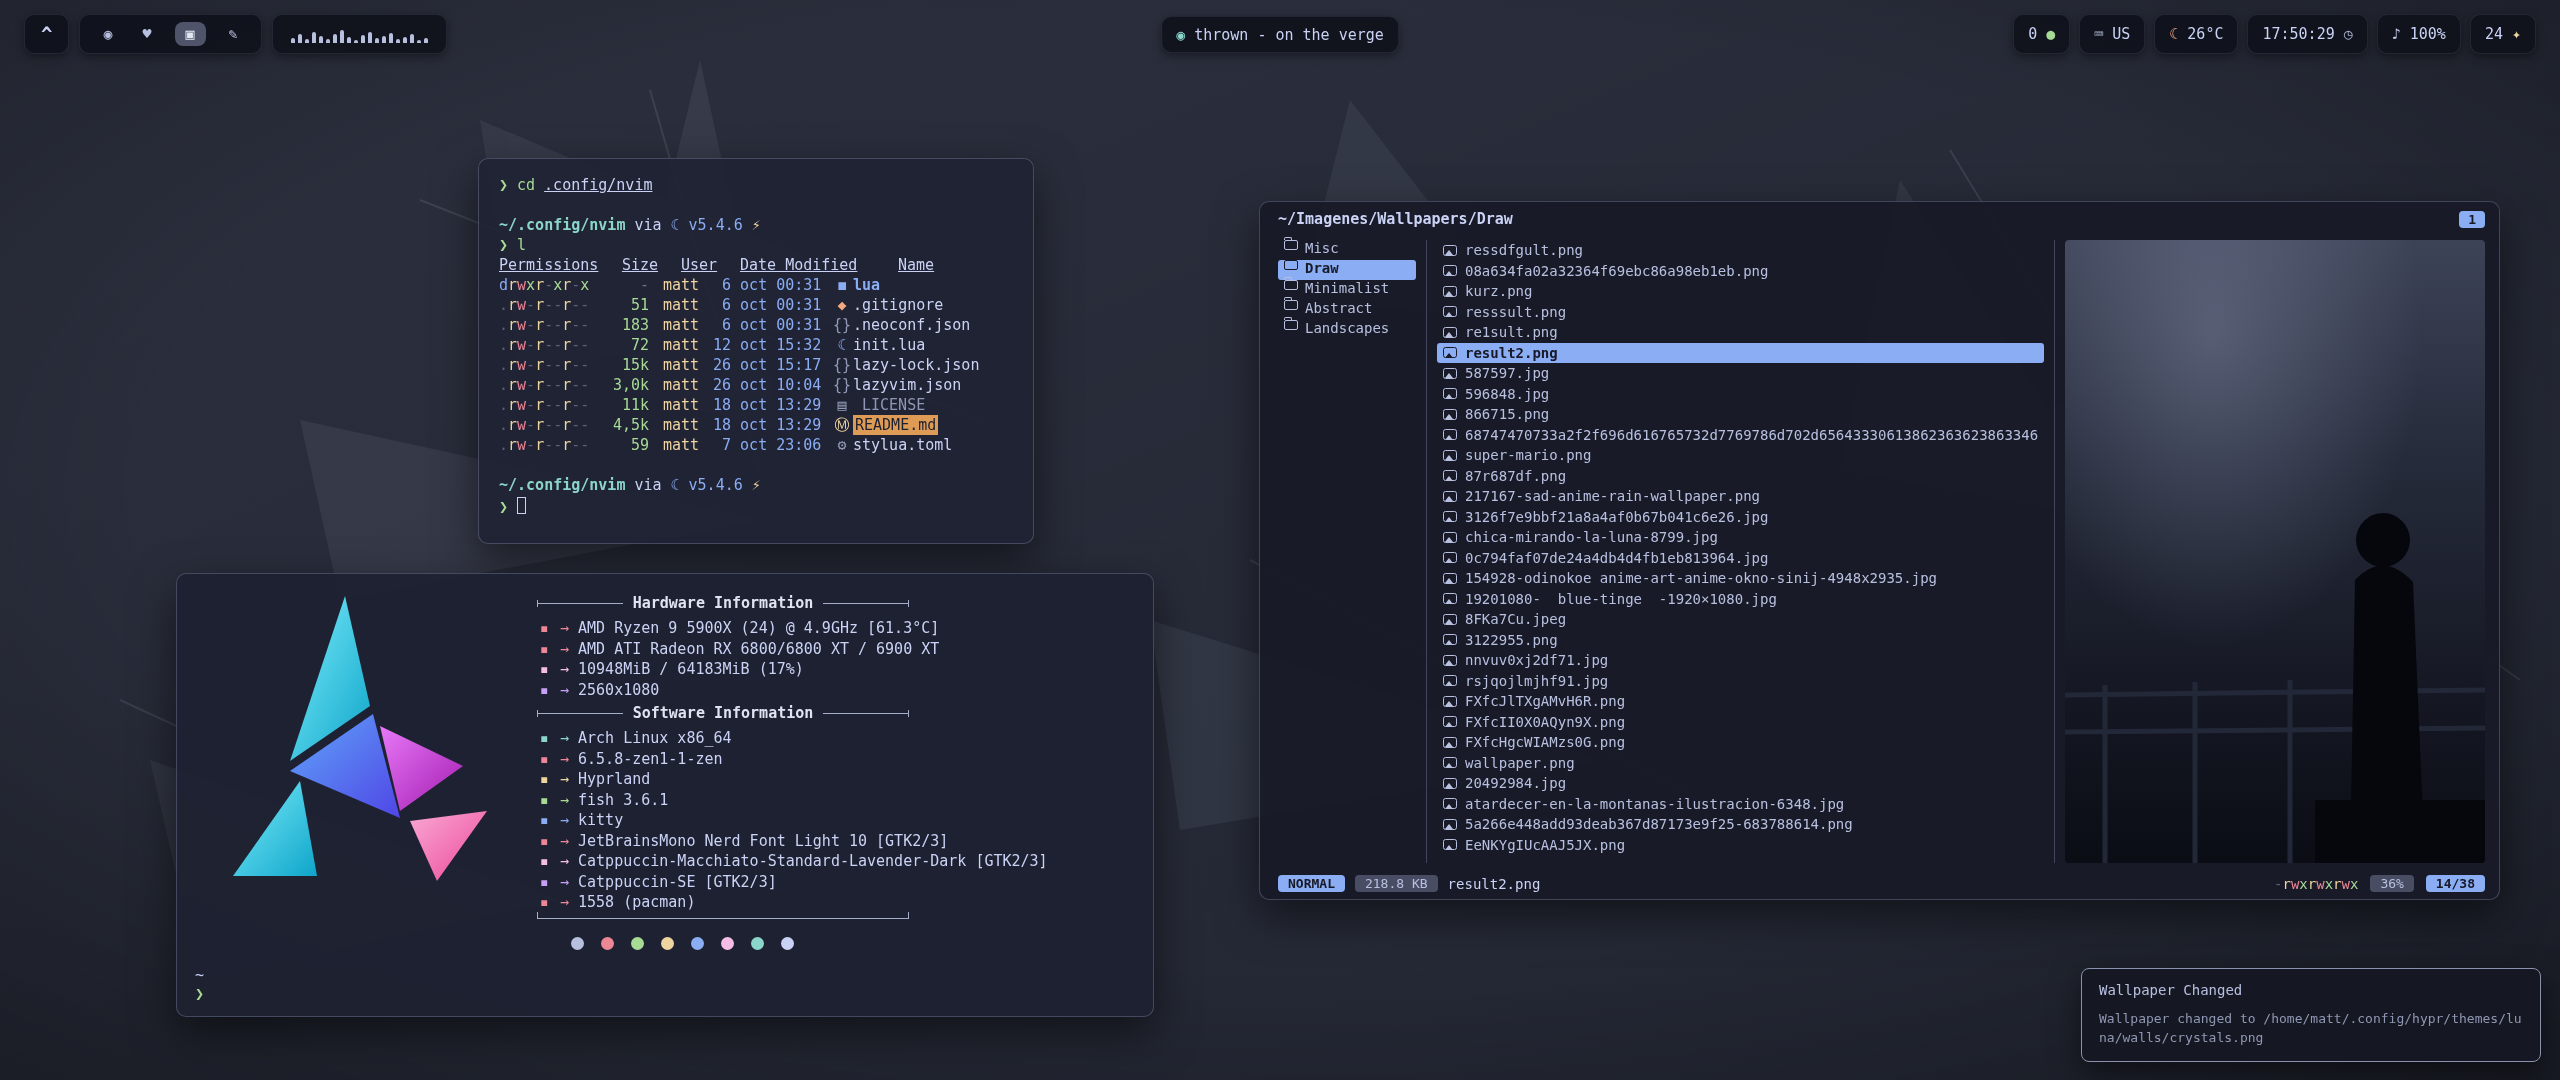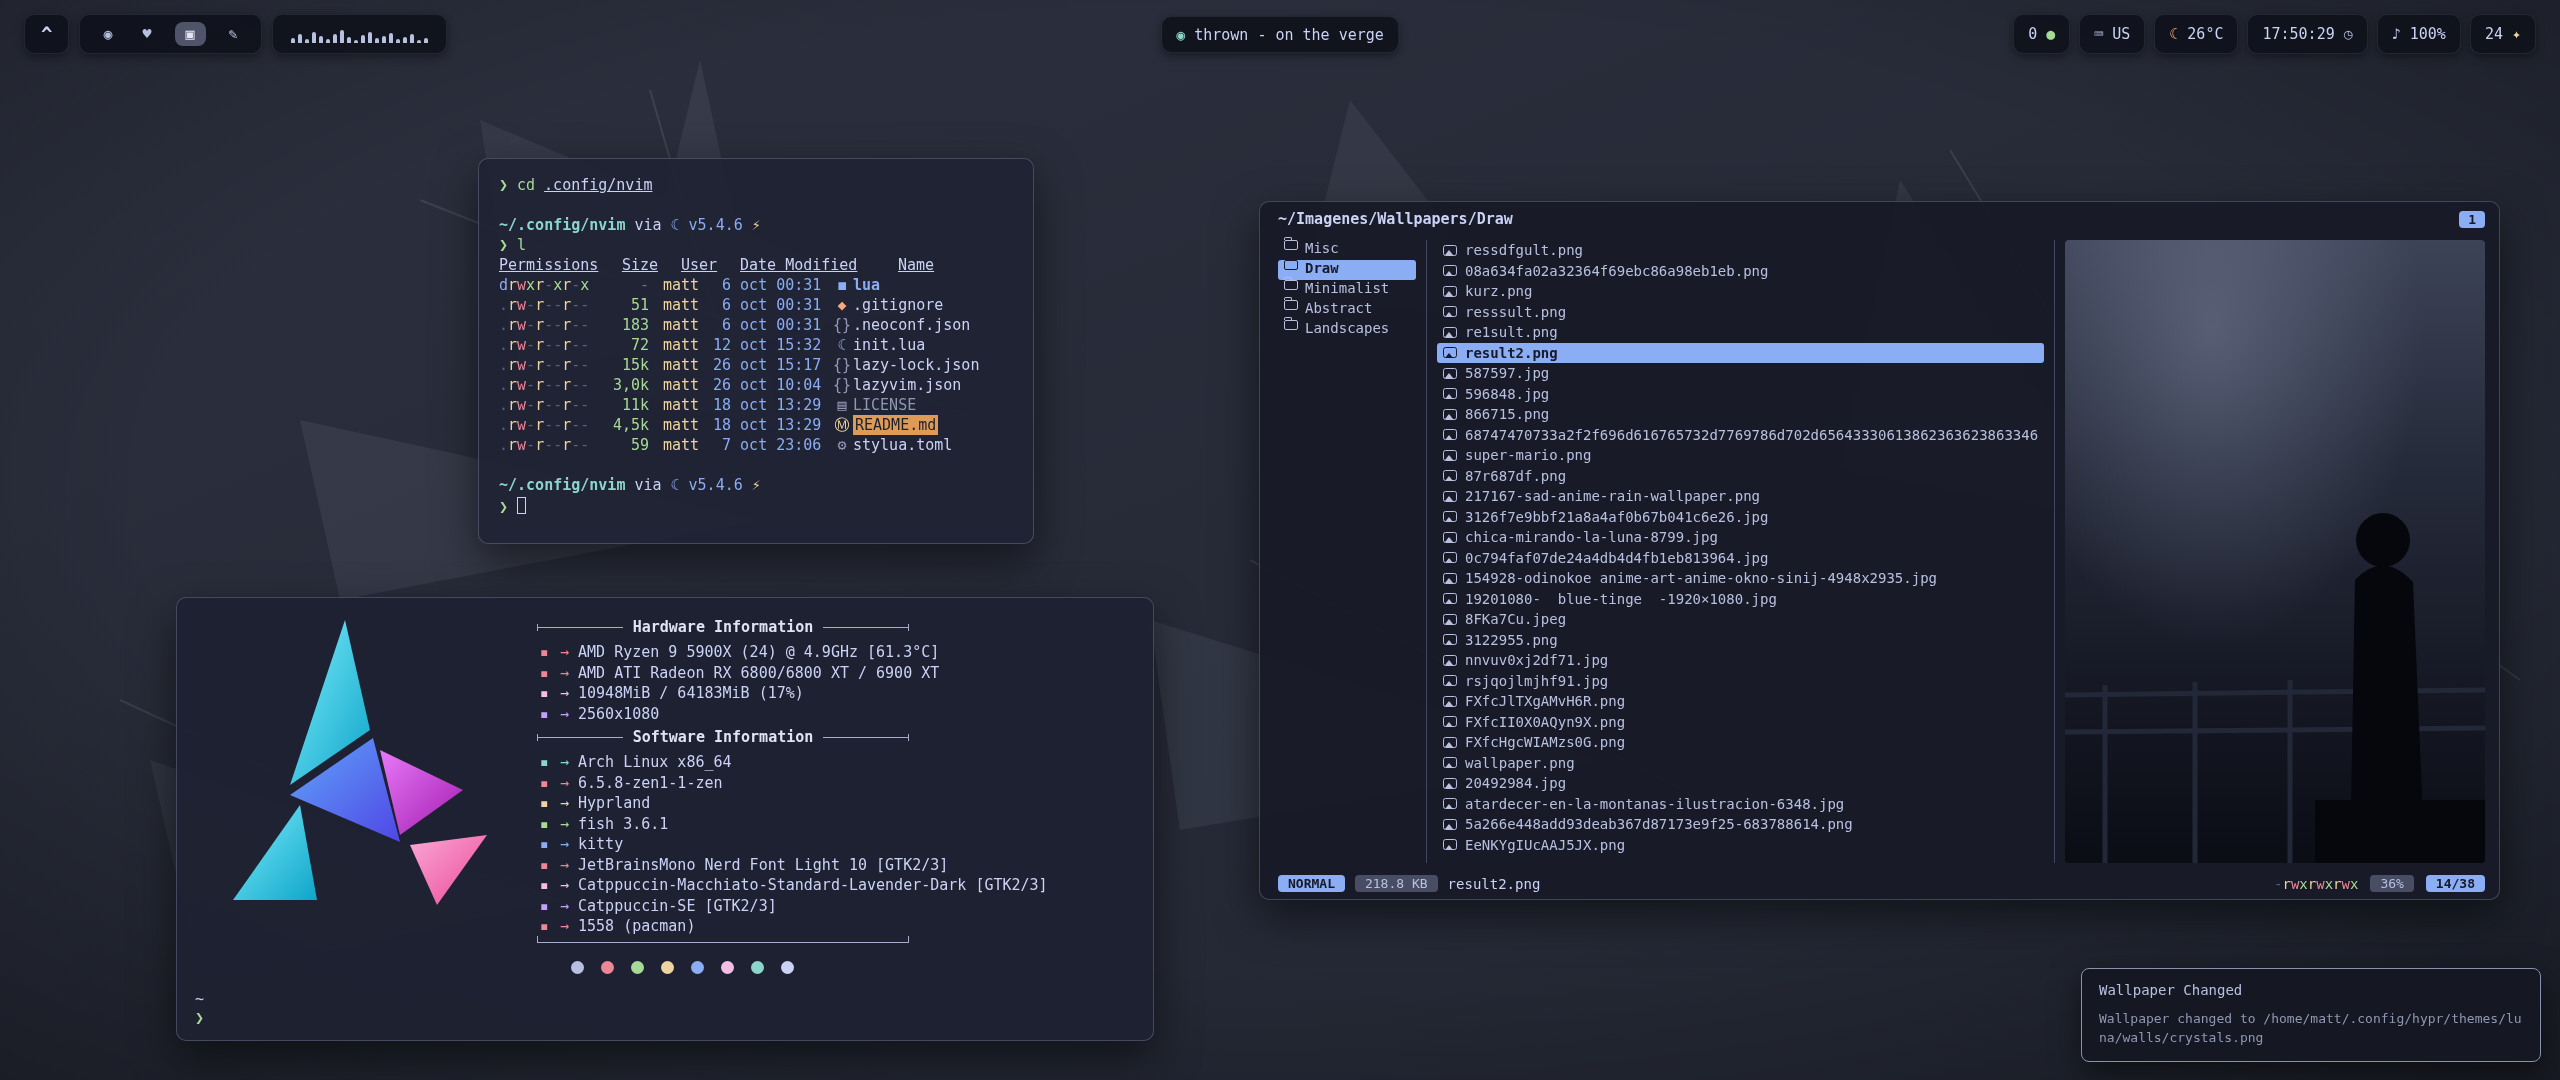--- a/index.html
+++ b/index.html
@@ -40,26 +40,26 @@
               font-size:15px; line-height:20px; background:rgba(32,35,52,0.94); }
   .t-line { display:flex; gap:9px; align-items:baseline; white-space:pre; height:20px; }
   .t-hdr span { color:#cad3f5; }
   .col-perm{width:104px; flex:none;}
   .col-size{width:46px; flex:none; text-align:right; margin-right:14px;}
   .col-user{width:50px; flex:none;}
   .col-date{width:118px; flex:none; white-space:pre;}
   .col-icon{width:22px; flex:none; text-align:center;}
   .t-row { gap:0; }
   .name-dir{ color:#8aadf4; font-weight:bold; }
-  .name-dim{ color:#8f97b3; }
+  .name-dim{ color:#8f97b3;margin-left:9px; }
   .name-hl{ background:#dd9b55; color:#1e2030; padding:0 2px; }
   .cursor { display:inline-block; width:9px; height:17px; border:1px solid #cad3f5; transform:translateY(2px); }
 
   
-  .fetch { left:176px; top:573px; width:978px; height:444px; background:rgba(30,33,49,0.94);margin-top:24px; }
+  .fetch { left:176px; top:573px; width:978px; height:444px; background:rgba(30,33,49,0.94); }
   .fetch-logo { position:absolute; left:18px; top:12px; }
   .fetch-info { position:absolute; left:360px; top:16px; width:600px; font-size:15px; line-height:20.5px; }
   .f-line { display:flex; gap:9px; align-items:baseline; white-space:pre; height:20.5px; }
   .f-ic { width:14px; flex:none; text-align:center; }
   .f-label { color:#cad3f5; }
   .rule { display:flex; align-items:center; gap:10px; width:372px; margin:3px 0 4px; font-weight:bold; color:#e0e4f2; height:21px; }
   .rule .ln { flex:1; height:1px; background:#a5adcb; position:relative; }
   .rule .ln::before, .rule .ln::after { content:""; position:absolute; top:-3px; width:1px; height:7px; background:#a5adcb; }
   .rule .ln.l::before { left:0; } .rule .ln.l::after { display:none; }
   .rule .ln.r::after { right:0; } .rule .ln.r::before { display:none; }

